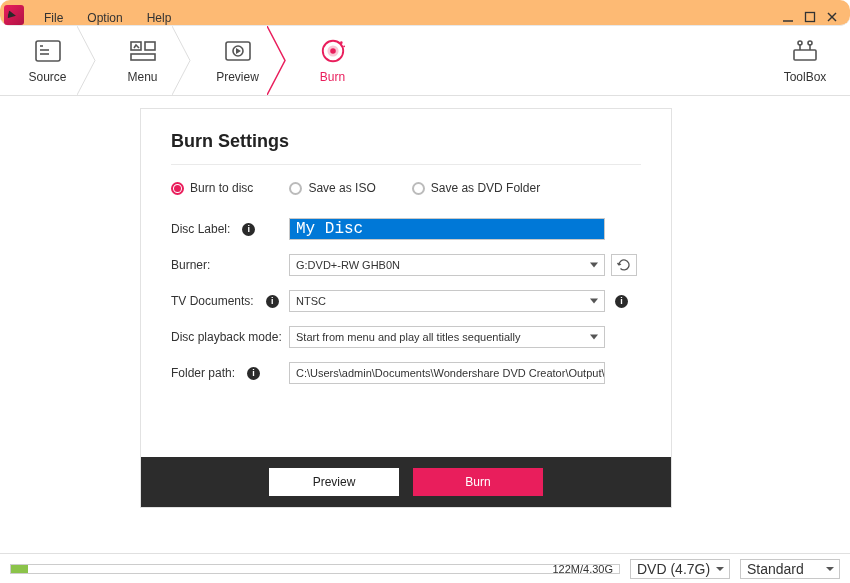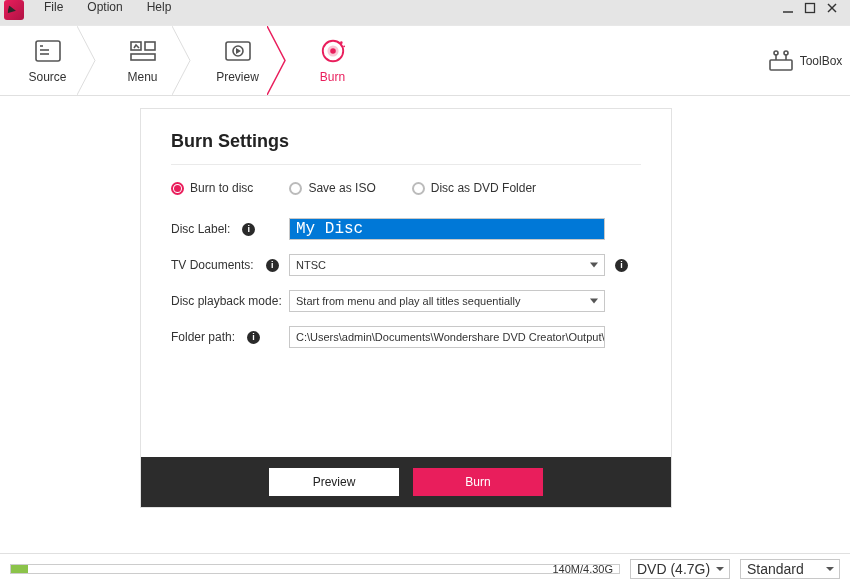--- a/index.html
+++ b/index.html
@@ -1,31 +1,31 @@
 <!DOCTYPE html>
 <html><head>
 <meta charset="utf-8">
 <style>
 * { box-sizing: border-box; margin: 0; padding: 0; }
 body { font-family: "Segoe UI", Arial, sans-serif; font-size: 12px; color: #333; background: #fff; width: 850px; height: 583px; overflow: hidden; position: relative; }
-.menubar { height: 26px; display: flex; align-items: flex-start; background: #e5e5e5; border-bottom: 1px solid #e8e8e8; padding-left: 4px; }
+.menubar { height: 26px; display: flex; align-items: flex-end; background: #fdba74; border-bottom: 1px solid #e8e8e8; padding-left: 4px; border-radius: 10px; }
 .app-logo { width: 20px; height: 20px; background: linear-gradient(135deg, #e91e5c, #b01244); border-radius: 3px; margin-right: 8px; position: relative; overflow: hidden; }
 .app-logo::after { content: ""; position: absolute; left: 4px; top: 6px; width: 8px; height: 8px; background: #2a2a2a; clip-path: polygon(0 0, 100% 50%, 0 100%); transform: rotate(10deg); }
 .menu-item { padding: 0 12px; font-size: 12px; cursor: pointer; }
 .window-controls { margin-left: auto; display: flex; gap: 6px; padding-right: 10px; }
 .win-ctrl { width: 16px; height: 16px; display: flex; align-items: center; justify-content: center; cursor: pointer; }
 
 .navbar { height: 70px; background: #fff; border-bottom: 1px solid #e0e0e0; display: flex; align-items: stretch; position: relative; }
 .nav-tab { width: 95px; height: 100%; display: flex; flex-direction: column; align-items: center; justify-content: center; gap: 6px; position: relative; cursor: pointer; }
 .nav-icon { width: 26px; height: 26px; display: flex; align-items: center; justify-content: center; color: #444; }
 .nav-label { font-size: 12px; color: #333; }
 .nav-sep { position: absolute; right: -18px; top: 0; width: 36px; height: 100%; pointer-events: none; }
 .nav-tab.active .nav-icon, .nav-tab.active .nav-label { color: #e91e5c; }
 .navbar-spacer { flex: 1; }
-.nav-toolbox { width: 90px; height: 100%; display: flex; flex-direction: row; align-items: center; justify-content: center; gap: 6px; cursor: pointer; }
+.nav-toolbox { width: 90px; height: 100%; display: flex; flex-direction: column; align-items: center; justify-content: center; gap: 6px; cursor: pointer; }
 
 .content { position: absolute; left: 140px; top: 108px; width: 532px; height: 400px; background: #fff; border: 1px solid #e2e2e2; }
 .panel-title { font-size: 18px; font-weight: 600; color: #222; padding: 22px 30px 12px 30px; }
 .panel-divider { margin: 0 30px; border: none; border-top: 1px solid #eaeaea; }
 .radio-row { display: flex; gap: 36px; padding: 16px 30px 10px 30px; align-items: center; }
 .radio-opt { display: flex; align-items: center; gap: 6px; cursor: pointer; }
 .radio-circle { width: 13px; height: 13px; border-radius: 50%; border: 2px solid #bbb; display: flex; align-items: center; justify-content: center; }
 .radio-opt.selected .radio-circle { border-color: #e91e5c; }
 .radio-opt.selected .radio-circle::after { content: ""; width: 7px; height: 7px; border-radius: 50%; background: #e91e5c; }
 .form-rows { padding: 6px 30px; }
@@ -156,33 +156,44 @@
     <div class="radio-opt selected">
       <span class="radio-circle"></span>
       <span>Burn to disc</span>
     </div>
     <div class="radio-opt">
       <span class="radio-circle"></span>
       <span>Save as ISO</span>
     </div>
     <div class="radio-opt">
       <span class="radio-circle"></span>
-      <span>Disc as DVD Folder</span>
+      <span>Save as DVD Folder</span>
     </div>
   </div>
 
   <div class="form-rows">
     <div class="form-row">
       <div class="form-label">
         <span>Disc Label:</span>
         <span class="info-ic">i</span>
       </div>
       <input class="txt-input sel" style="width: 316px;" value="My Disc">
     </div>
 
+    <div class="form-row">
+      <div class="form-label">Burner:</div>
+      <div class="select-box" style="width:316px">
+          <span>G:DVD+-RW GHB0N</span>
+        </div>
+      <div class="refresh-btn">
+        <svg width="14" height="14" viewBox="0 0 14 14">
+            <path d="M2 7 a5 5 0 1 1 1.5 3.5 M2 7 l-1.5 -2 M2 7 l2 -1" fill="none" stroke="#555" stroke-width="1.3"></path>
+          </svg>
+      </div>
+    </div>
 
     <div class="form-row">
       <div class="form-label">
         <span>TV Documents:</span>
         <span class="info-ic">i</span>
       </div>
       <div class="select-box" style="width:316px">
           <span>NTSC</span>
         </div>
       <span class="info-ic" style="margin-left:10px">i</span>
@@ -208,21 +219,21 @@
 
   <div class="action-bar">
     <div class="action-btn btn-preview">Preview</div>
     <div class="action-btn btn-burn">Burn</div>
   </div>
 </div>
 
 <div class="statusbar">
   <div class="progress-wrap">
     <div class="progress-fill"></div>
-    <span class="status-text">140M/4.30G</span>
+    <span class="status-text">122M/4.30G</span>
   </div>
   <div class="status-select" style="width:100px">
       <span>DVD (4.7G)</span>
     </div>
   <div class="status-select" style="width:100px">
       <span>Standard</span>
     </div>
 </div>
 
 </body></html>

